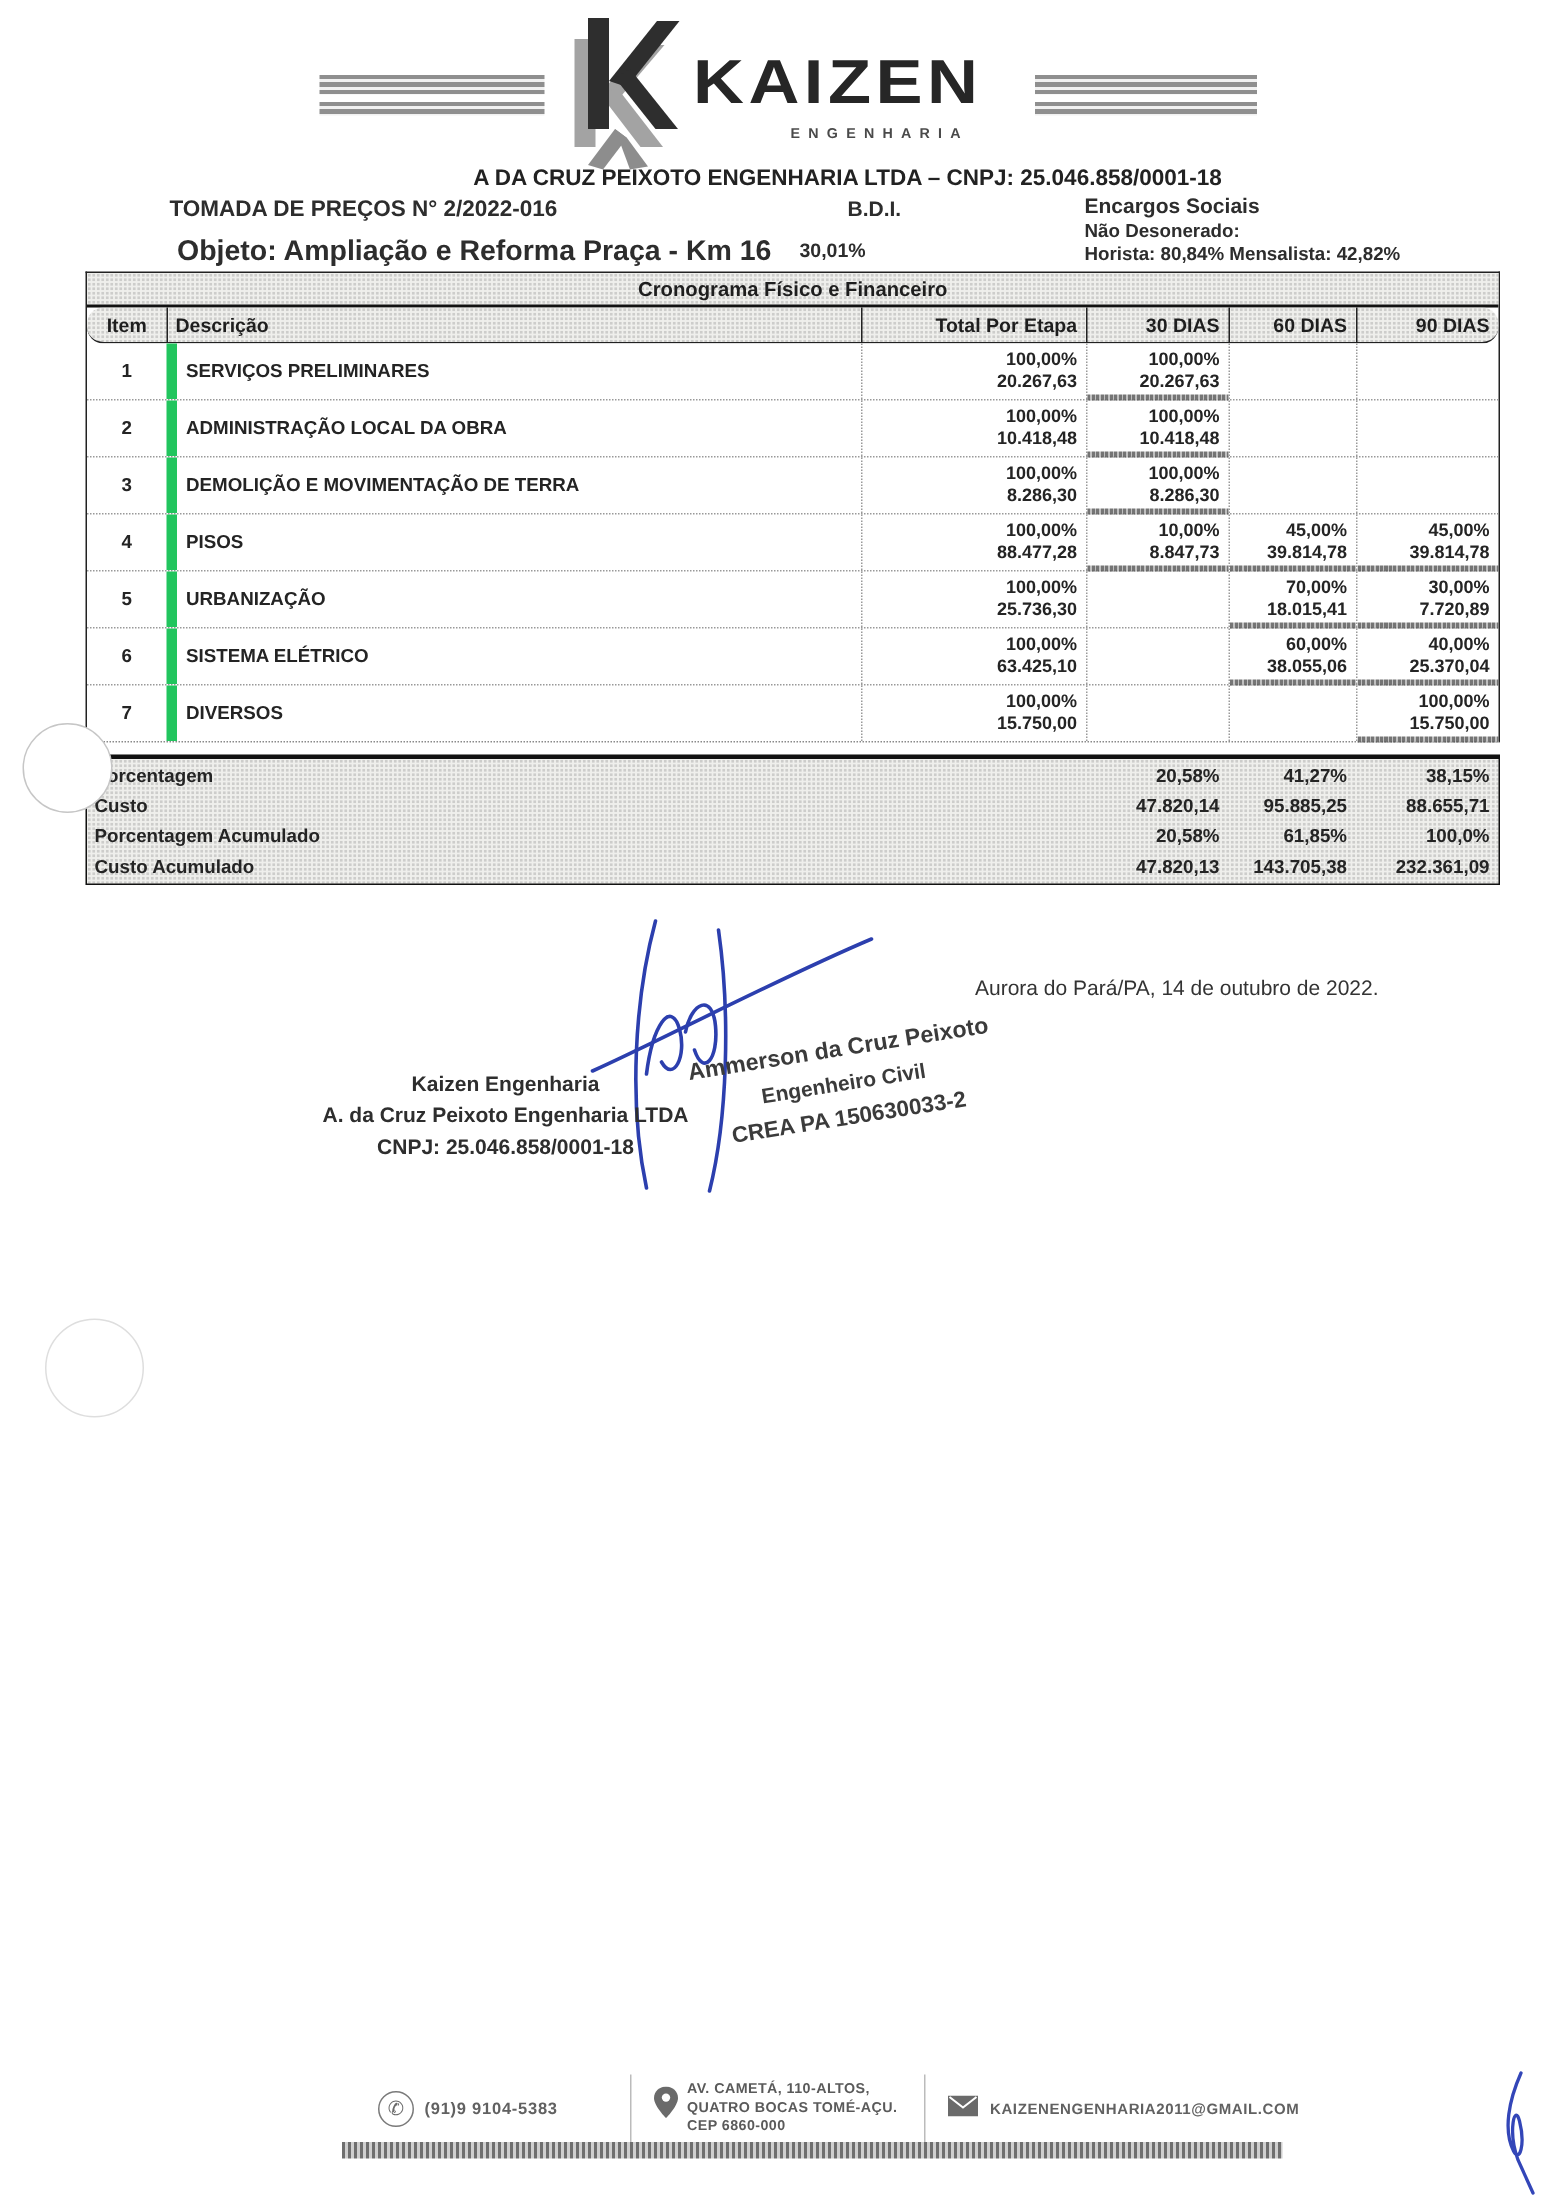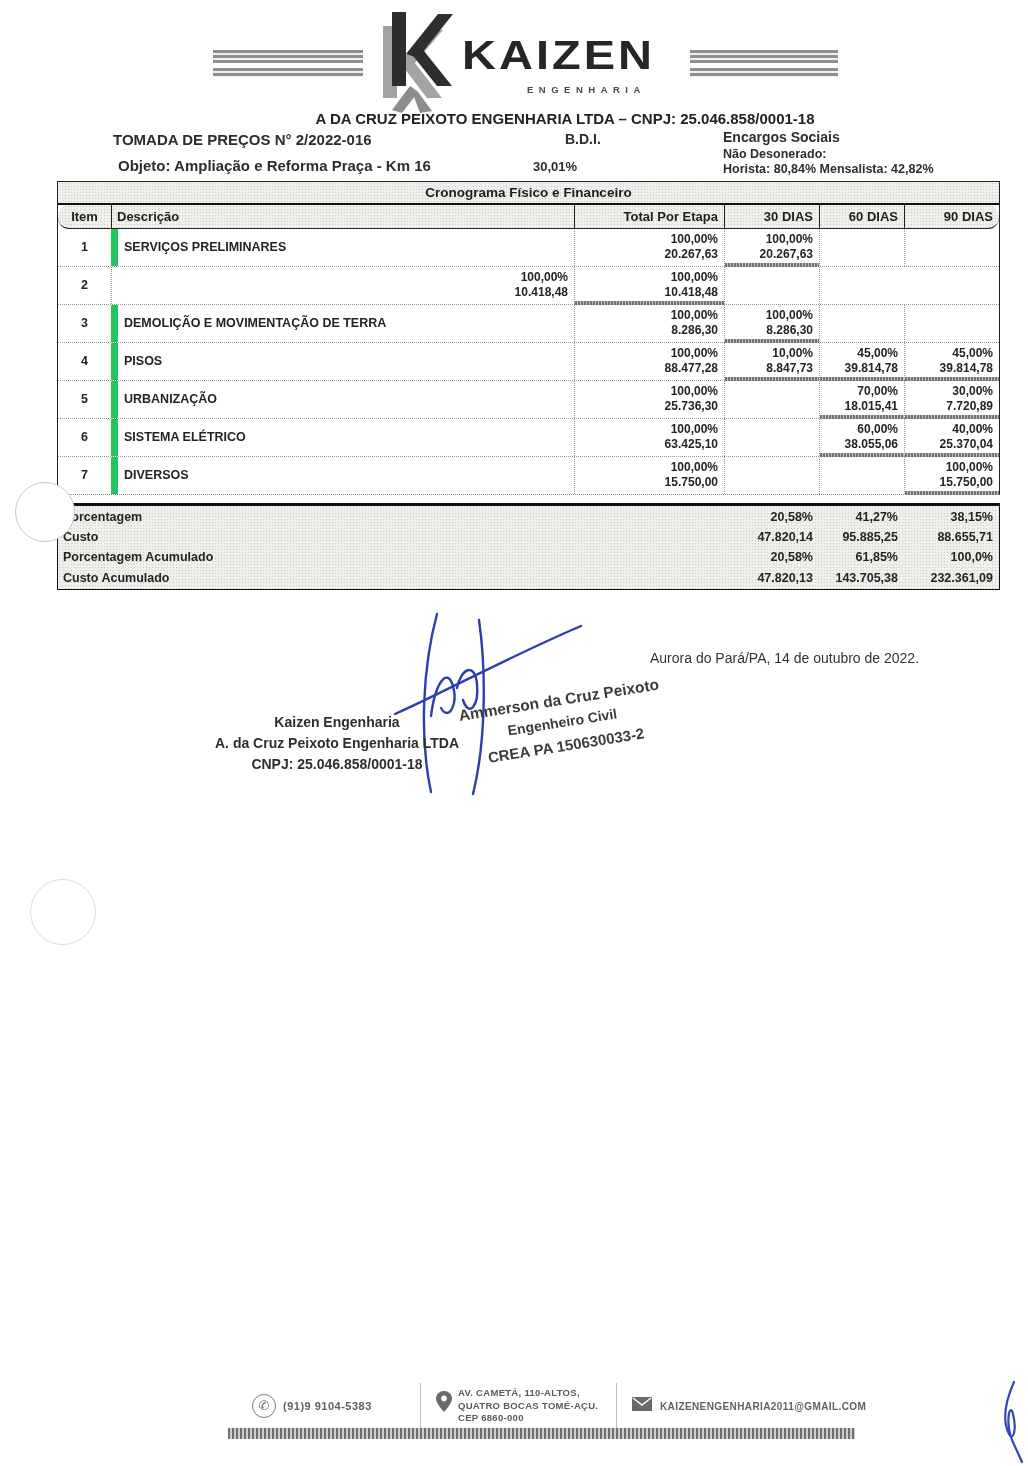--- a/index.html
+++ b/index.html
@@ -91,21 +91,21 @@
   </div>
   <div class="abs brand-name" style="left:462px;top:30px;">KAIZEN</div>
   <div class="abs brand-sub" style="left:527px;top:84px;">ENGENHARIA</div>
   <div class="abs bars" style="left:690px;top:50px;width:148px;">
     <div class="b1"></div>
       <div class="b2"></div>
   </div>
 
   <div class="abs company-line" style="left:100px;top:110px;">A DA CRUZ PEIXOTO ENGENHARIA LTDA – CNPJ: 25.046.858/0001-18</div>
   <div class="abs b" style="left:113px;top:131px;font-size:15px;">TOMADA DE PREÇOS N° 2/2022-016</div>
-  <div class="abs b" style="left:118px;top:157px;font-size:15px;">Objeto: Ampliação e Reforma Praça  - Km 16</div>
+  <div class="abs b" style="left:118px;top:157px;font-size:19px;">Objeto: Ampliação e Reforma Praça  - Km 16</div>
   <div class="abs b" style="left:565px;top:131px;font-size:14px;">B.D.I.</div>
   <div class="abs b" style="left:533px;top:159px;font-size:13px;">30,01%</div>
   <div class="abs b" style="left:723px;top:129px;font-size:14px;">Encargos Sociais</div>
   <div class="abs b" style="left:723px;top:147px;font-size:12.5px;">Não Desonerado:</div>
   <div class="abs b" style="left:723px;top:162px;font-size:12.5px;">Horista: 80,84% Mensalista: 42,82%</div>
 
   <div class="abs sched">
     <div class="t-title texture">Cronograma Físico e Financeiro</div>
     <div class="t-head texture">
       <div class="th-item">Item</div>
@@ -131,20 +131,21 @@
           <div></div>
           <div></div>
         </div>
       <div class="td-val dias">
           <div></div>
           <div></div>
         </div>
     </div>
     <div class="t-row">
       <div class="td-item">2</div>
+      <div class="td-desc">ADMINISTRAÇÃO LOCAL DA OBRA</div>
       <div class="td-val">
           <div>100,00%</div>
           <div>10.418,48</div>
         </div>
       <div class="td-val dias filled">
           <div>100,00%</div>
           <div>10.418,48</div>
         </div>
       <div class="td-val dias">
           <div></div>

